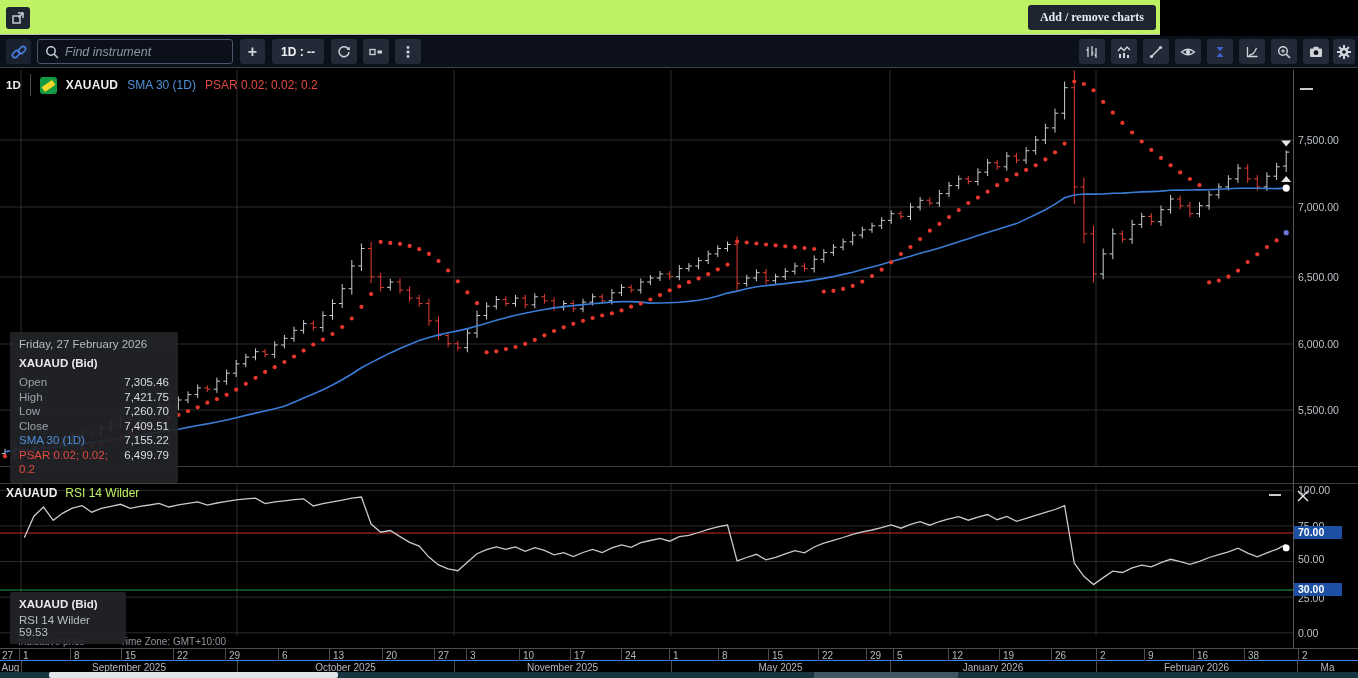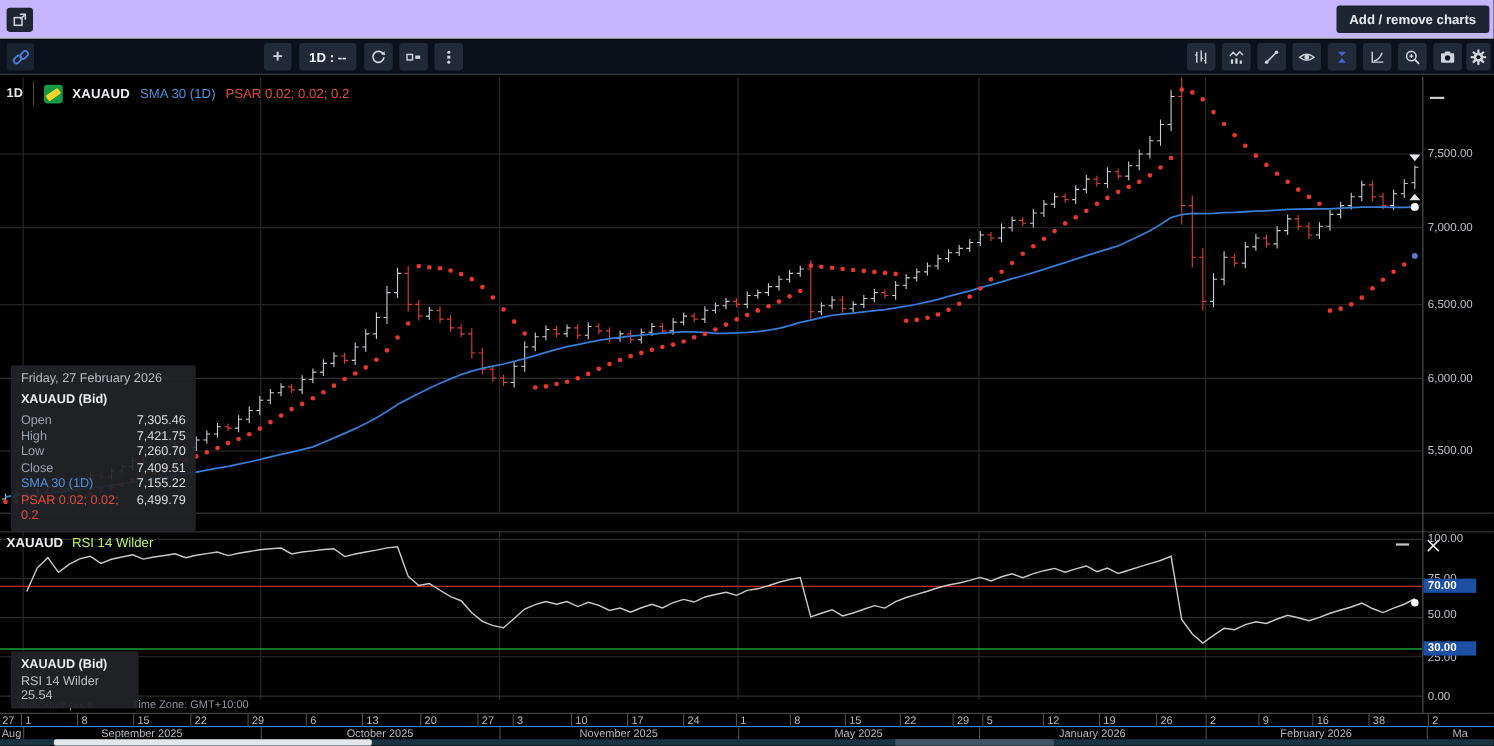--- a/index.html
+++ b/index.html
@@ -1,22 +1,22 @@
 <!DOCTYPE html>
 <html><head>
 <meta charset="utf-8">
 <style>
   * { margin:0; padding:0; box-sizing:border-box; }
   html,body { width:1358px; height:678px; overflow:hidden; background:#000;
               font-family:"Liberation Sans", sans-serif; }
   #app { position:relative; width:1358px; height:678px; background:#000; }
 
   
-  #topbar { position:absolute; left:0; top:0; width:1358px; height:35px; background:#c4b5fd;
-            border-bottom:1px solid #b9bec5; }
+  #topbar { position:absolute; left:0; top:0; width:1160px; height:35px; background:#bef264;
+            border-bottom:1px solid #b9bec5;font-family:Liberation Serif, serif; }
   .sq-btn { position:absolute; display:flex; align-items:center; justify-content:center;
             background:#1d2531; border-radius:3px; cursor:pointer; }
   #popout-btn { left:6px; top:7px; width:24px; height:22px; }
   #add-remove-btn { right:4px; top:5px; height:25px; padding:0 12px; font-size:12px;
                     font-weight:bold; color:#e8eaee; }
 
   
   #toolbar { position:absolute; left:0; top:36px; width:1358px; height:32px; background:#0b101a;
              border-bottom:1px solid #3a414b; }
   .tb-btn { position:absolute; top:3px; height:25px; display:flex; align-items:center;
@@ -116,20 +116,27 @@
   </div>
 
   <div id="toolbar">
     <div id="link-btn" class="tb-btn">
       <svg width="18" height="18" viewBox="0 0 18 18">
         <g stroke="#4a7fe0" fill="none" stroke-width="1.6">
           <rect x="2" y="8.5" width="8" height="5" rx="2.5" transform="rotate(-45 6 11)"></rect>
           <rect x="8" y="4.5" width="8" height="5" rx="2.5" transform="rotate(-45 12 7)"></rect>
         </g>
       </svg>
+    </div>
+    <div id="search-box">
+      <svg width="14" height="14" viewBox="0 0 14 14">
+        <circle cx="6" cy="6" r="4.2" fill="none" stroke="#c7cdd5" stroke-width="1.5"></circle>
+        <line x1="9.2" y1="9.2" x2="13" y2="13" stroke="#c7cdd5" stroke-width="1.5"></line>
+      </svg>
+      <input id="search-input" placeholder="Find instrument" style="">
     </div>
     <div id="plus-btn" class="tb-btn">+</div>
     <div id="tf-btn" class="tb-btn">1D : --</div>
     <div id="refresh-btn" class="tb-btn">
       <svg width="16" height="16" viewBox="0 0 16 16">
         <path d="M12.5 5.5 A5 5 0 1 0 13 8" fill="none" stroke="#cfd4da" stroke-width="1.5"></path>
         <polygon points="13.6,2.5 13.9,6.3 10.4,5.2" fill="#cfd4da"></polygon>
       </svg>
     </div>
     <div id="display-btn" class="tb-btn">
@@ -441,21 +448,21 @@
   </div>
   <div id="rsi-min"></div>
   <div id="rsi-close">
     <svg width="14" height="14" viewBox="0 0 14 14">
       <line x1="2" y1="2" x2="12" y2="12" stroke="#e8eaee" stroke-width="1.4"></line>
       <line x1="12" y1="2" x2="2" y2="12" stroke="#e8eaee" stroke-width="1.4"></line>
     </svg>
   </div>
   <div id="tt-rsi" class="tooltip">
     <div class="title">XAUAUD (Bid)</div>
-    <div class="line">RSI 14 Wilder 25.54</div>
+    <div class="line">RSI 14 Wilder 59.53</div>
   </div>
 
   <div id="price-axis">
       <span class="px-label" style="top:134px">7,500.00</span>
       <span class="px-label" style="top:201px">7,000.00</span>
       <span class="px-label" style="top:271px">6,500.00</span>
       <span class="px-label" style="top:338px">6,000.00</span>
       <span class="px-label" style="top:404px">5,500.00</span>
       <span class="px-label" style="top:484px">100.00</span>
       <span class="px-label" style="top:520px">75.00</span>

